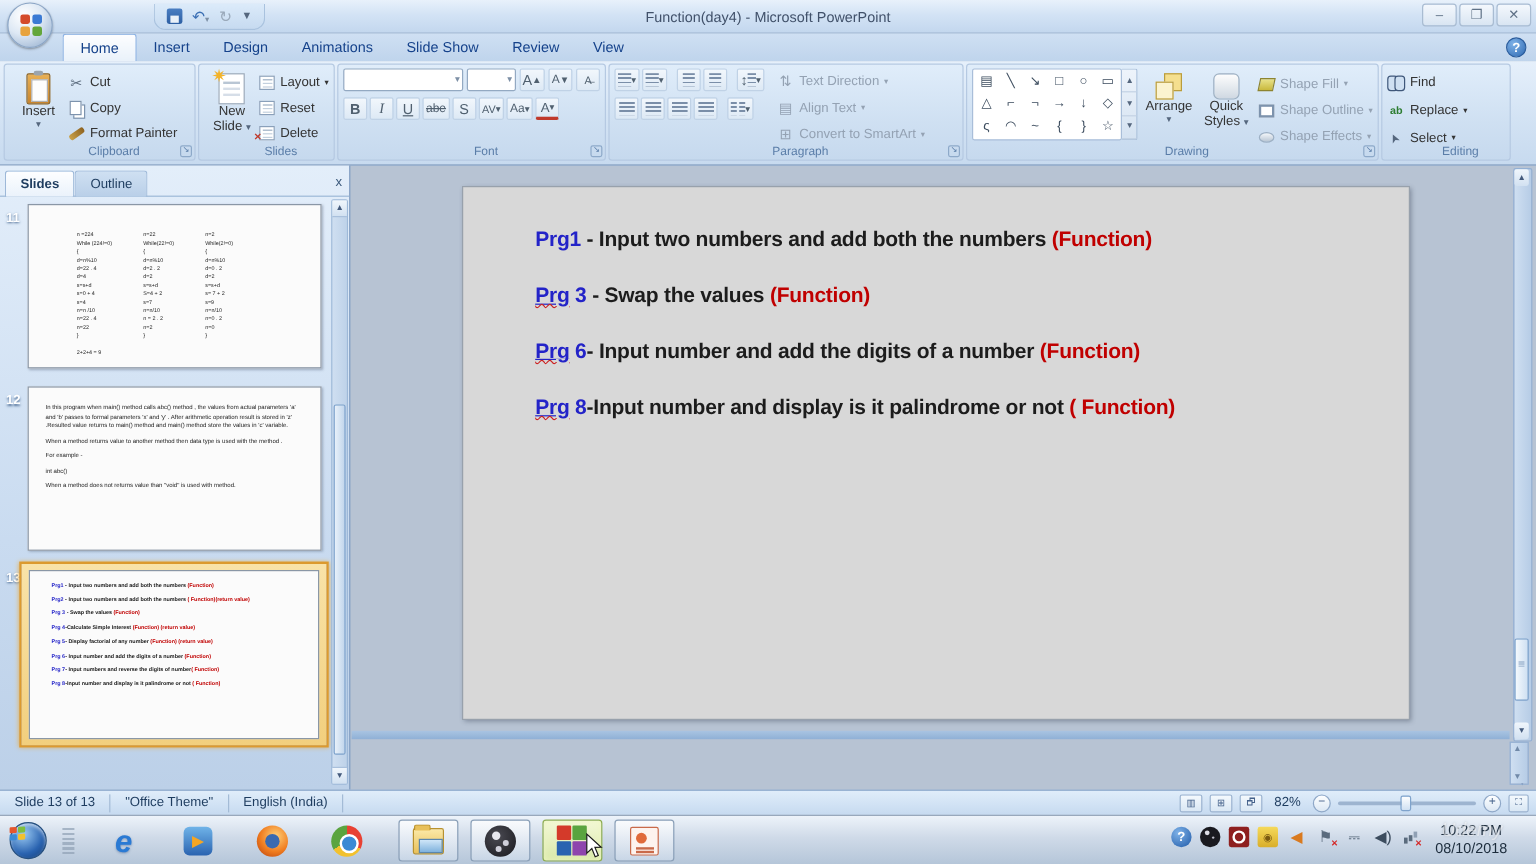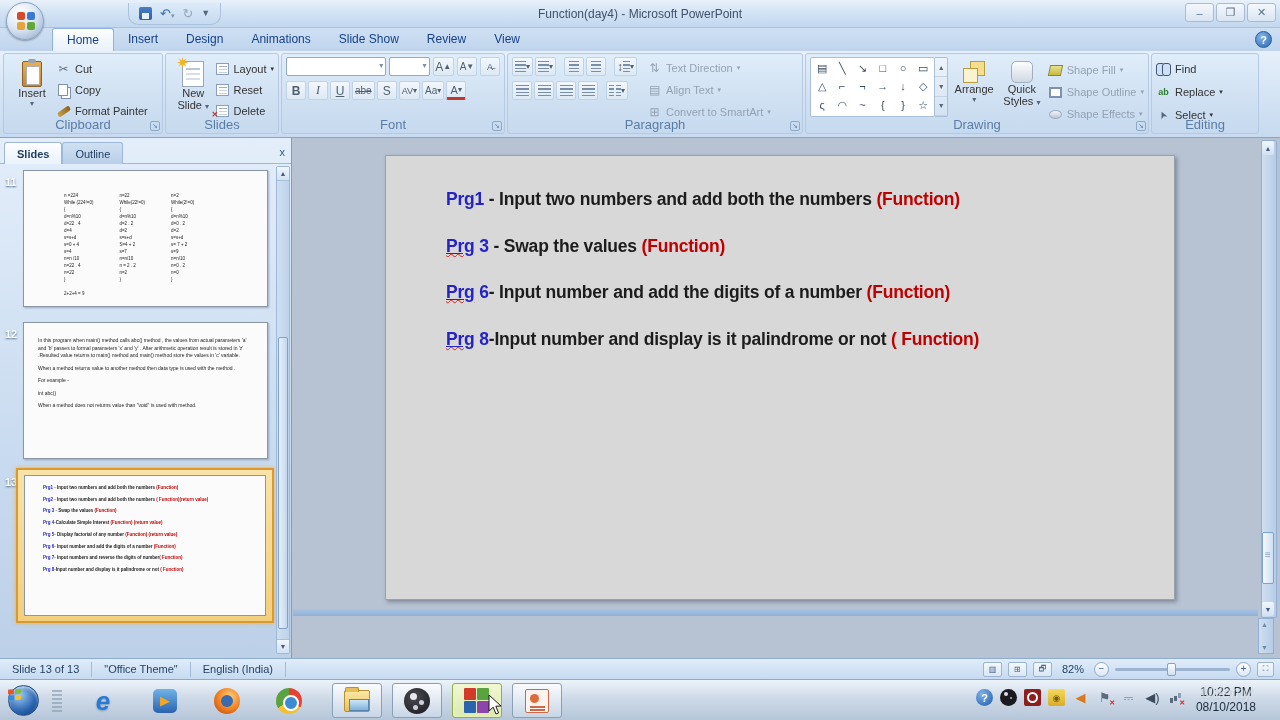--- a/index.html
+++ b/index.html
@@ -43,21 +43,21 @@
   #ribbon-help { position:absolute; right:8px; top:31px; width:17px; height:17px; border-radius:50%;
     background:radial-gradient(circle at 35% 30%,#7fb2e8,#2f6ab2); color:#fff; font-size:11px; font-weight:bold;
     display:flex; align-items:center; justify-content:center; border:1px solid #2a5c9c; }
 
   
   #ribbon { position:absolute; left:0; top:51px; width:1280px; height:87px;
     background:linear-gradient(#e6f0fb,#d3e3f4 55%,#c7daef); border-bottom:1px solid #87a5c9;
     display:flex; align-items:flex-start; padding:2px 2px 0 2px; }
   .grp { position:relative; height:81px; margin:0 1px; border:1px solid #b5c9e2; border-radius:3px;
     background:linear-gradient(#e0edfa,#cfe0f2 60%,#c6d9ee); padding:3px 4px 14px 4px; }
-  .grp-label { position:absolute; left:0; bottom:1px; width:100%; text-align:center; font-size:13px; color:#5a7da8; }
+  .grp-label { position:absolute; left:12px; bottom:1px; width:100%; text-align:center; font-size:10px; color:#5a7da8; }
   .dlg-launch { position:absolute; right:2px; bottom:2px; width:10px; height:10px; border:1px solid #8da9c9;
     border-radius:2px; font-size:7px; line-height:8px; text-align:center; color:#5a7da8; }
   .bigbtn { display:flex; flex-direction:column; align-items:center; justify-content:flex-start;
     width:48px; height:64px; border-radius:3px; padding-top:4px; font-size:11px; color:#333; text-align:center; }
   .bigbtn .caret { font-size:8px; color:#55677e; }
   .smallrow { display:flex; align-items:center; gap:4px; height:20px; font-size:11px; color:#333; white-space:nowrap; }
   .smallrow.dis { color:#94a2b3; }
   .ic { display:inline-flex; width:15px; height:15px; align-items:center; justify-content:center;
     font-size:12px; line-height:1; }
   

